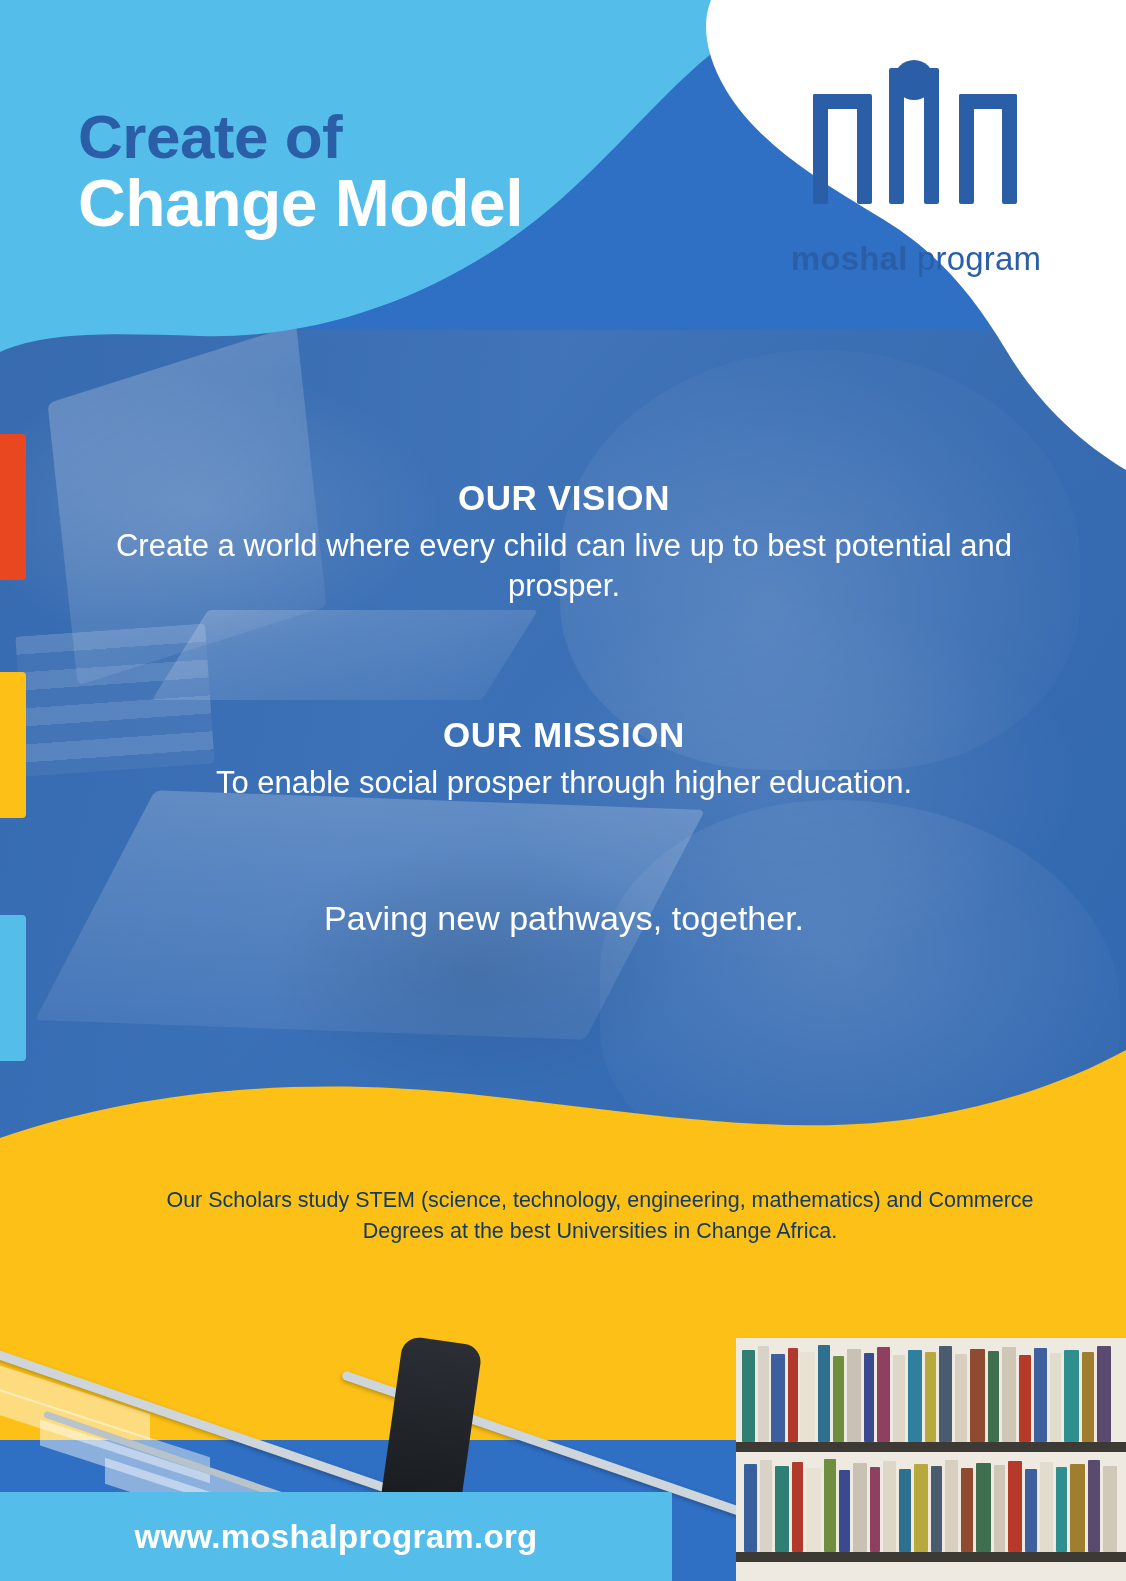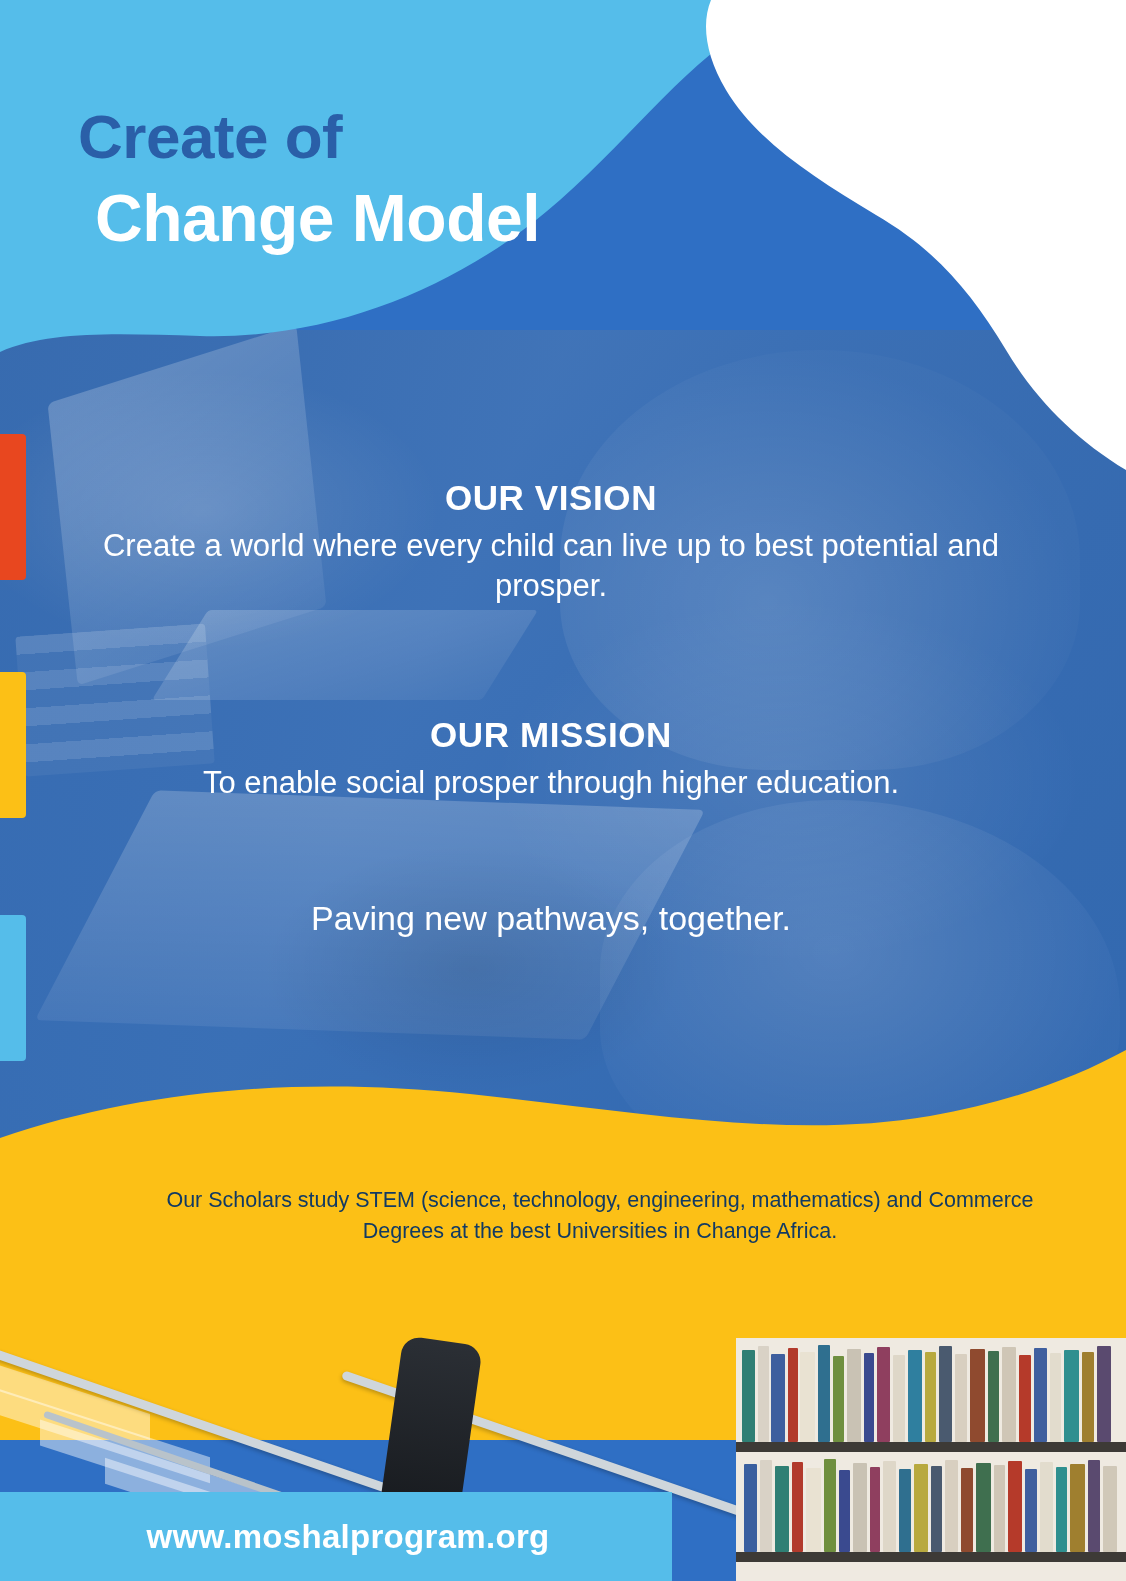--- a/index.html
+++ b/index.html
@@ -89,21 +89,21 @@
   
   .title-block {
     position: absolute; left: 78px; top: 105px; width: 620px;
     line-height: 1.02;
     letter-spacing: -0.5px;
   }
   .title-line1 {
     font-size: 62px; font-weight: bold; color: #2a5fa8; margin: 0 0 2px 0;
   }
   .title-line2 {
-    font-size: 66px; font-weight: bold; color: #ffffff; margin: 17px;
+    font-size: 66px; font-weight: bold; color: #ffffff; margin: 0;
   }
 
   
   .logo-wrap {
     position: absolute; right: 70px; top: 58px; width: 280px; text-align: center;
   }
   .logo-mark { display: block; margin: 0 auto; }
   .logo-text {
     margin-top: 12px;
     font-size: 33px;
@@ -114,21 +114,21 @@
   .logo-text .light { font-weight: normal; }
 
   
   .tab { position: absolute; left: 0; width: 26px; border-radius: 0 4px 4px 0; }
   .tab-orange { top: 434px; height: 146px; background: #e8471f; }
   .tab-yellow { top: 672px; height: 146px; background: #fcc016; }
   .tab-lightblue { top: 915px; height: 146px; background: #55bdea; }
 
   
   .content {
-    position: absolute; left: 101px; top: 478px; width: 900px;
+    position: absolute; left: 114px; top: 478px; width: 900px;
     text-align: center; color: #ffffff;
   }
   .sec-heading {
     font-size: 35px; font-weight: bold; letter-spacing: 0.6px; margin: 0 0 8px 0;
   }
   .sec-body {
     font-size: 31px; line-height: 1.30; margin: 0; font-weight: normal;
   }
   .gap-lg { height: 108px; }
   .gap-md { height: 96px; }
@@ -181,21 +181,21 @@
   .shelf-board {
     position: absolute; left: 0; width: 390px; height: 10px; background: #3d3a36;
   }
 
   
   .footer-bar {
     position: absolute; left: 0; top: 1492px; width: 672px; height: 89px;
     background: #55bdea;
   }
   .footer-url {
-    position: absolute; left: 12px; top: 1492px; width: 672px; height: 89px;
+    position: absolute; left: 0; top: 1492px; width: 672px; height: 89px;
     display: flex; align-items: center; justify-content: center;
     color: #ffffff; font-size: 33px; font-weight: bold; letter-spacing: 0.3px;
   }
 </style>
 </head>
 <body>
 
 <div id="poster">
 
   <div class="photo-desk">
@@ -213,20 +213,36 @@
 
   <svg class="wave-white" viewBox="0 0 520 470" preserveAspectRatio="none">
     <path d="M520,0 L520,470 C470,440 430,400 400,350 C365,292 330,250 270,215 C205,176 150,140 120,90 C100,56 95,24 105,0 Z" fill="#ffffff"></path>
   </svg>
 
   <div class="title-block">
     <div class="title-line1">Create of</div>
     <div class="title-line2">Change Model</div>
   </div>
 
+  <div class="logo-wrap">
+    <svg class="logo-mark" width="230" height="170" viewBox="0 0 230 170">
+      <g fill="#2a5fa8">
+        <rect x="12" y="36" width="15" height="110" rx="2"></rect>
+        <rect x="12" y="36" width="58" height="15" rx="2"></rect>
+        <rect x="56" y="36" width="15" height="110" rx="2"></rect>
+        <rect x="88" y="10" width="15" height="136" rx="2"></rect>
+        <circle cx="113" cy="22" r="20"></circle>
+        <rect x="123" y="10" width="15" height="136" rx="2"></rect>
+        <rect x="158" y="36" width="15" height="110" rx="2"></rect>
+        <rect x="158" y="36" width="58" height="15" rx="2"></rect>
+        <rect x="201" y="36" width="15" height="110" rx="2"></rect>
+      </g>
+    </svg>
+    <div class="logo-text"><span class="bold">moshal</span><span class="light"> program</span></div>
+  </div>
 
   <div class="tab tab-orange"></div>
   <div class="tab tab-yellow"></div>
   <div class="tab tab-lightblue"></div>
 
   <div class="content">
     <h2 class="sec-heading">OUR VISION</h2>
     <p class="sec-body">Create a world where every child can live up to best potential and prosper.</p>
     <div class="gap-lg"></div>
     <h2 class="sec-heading">OUR MISSION</h2>

